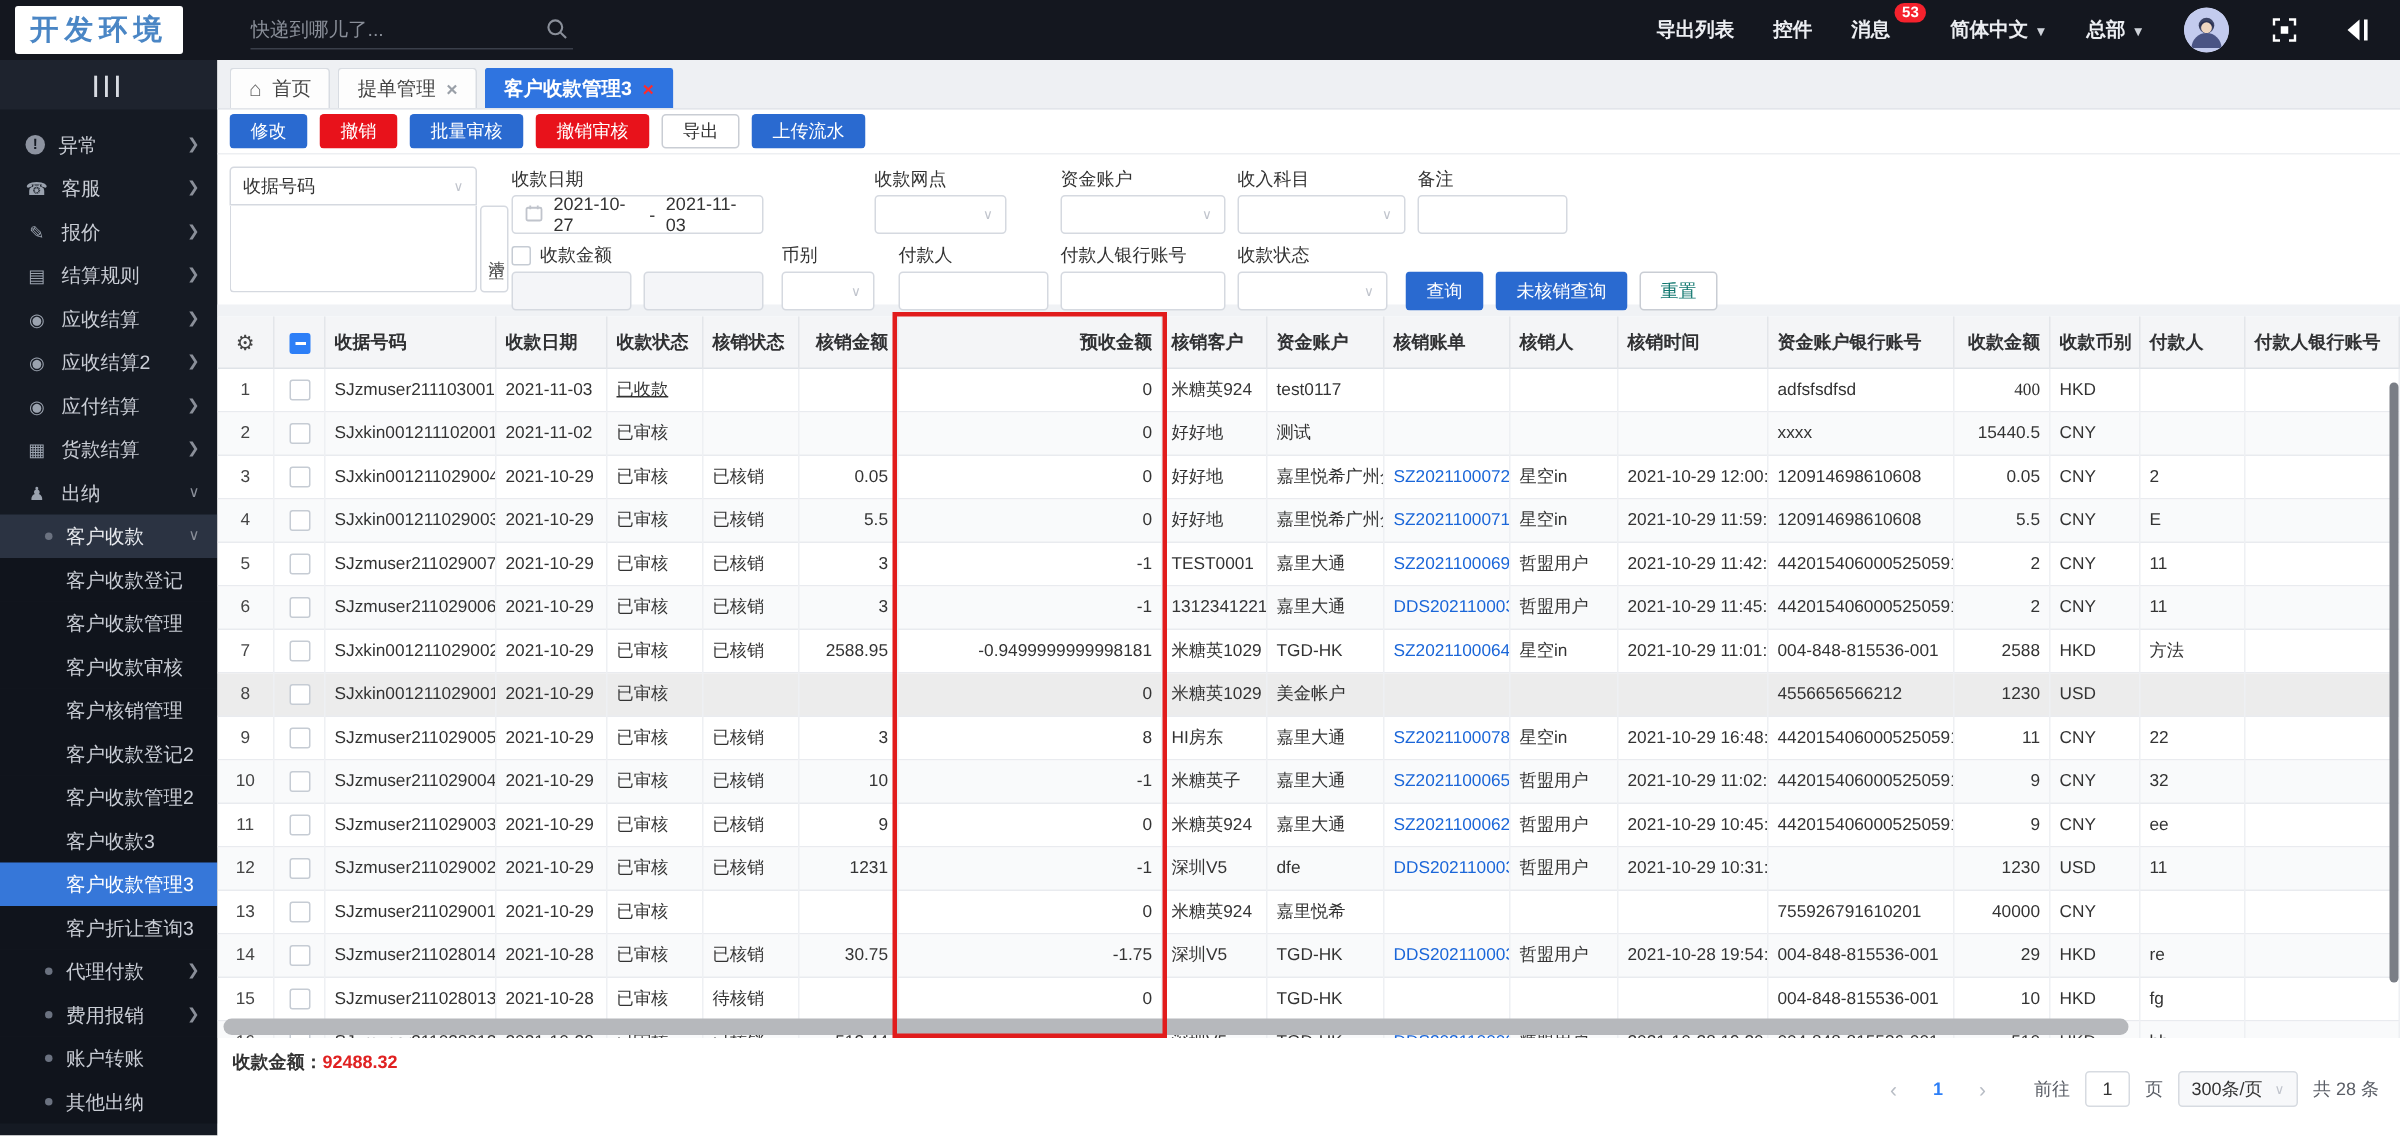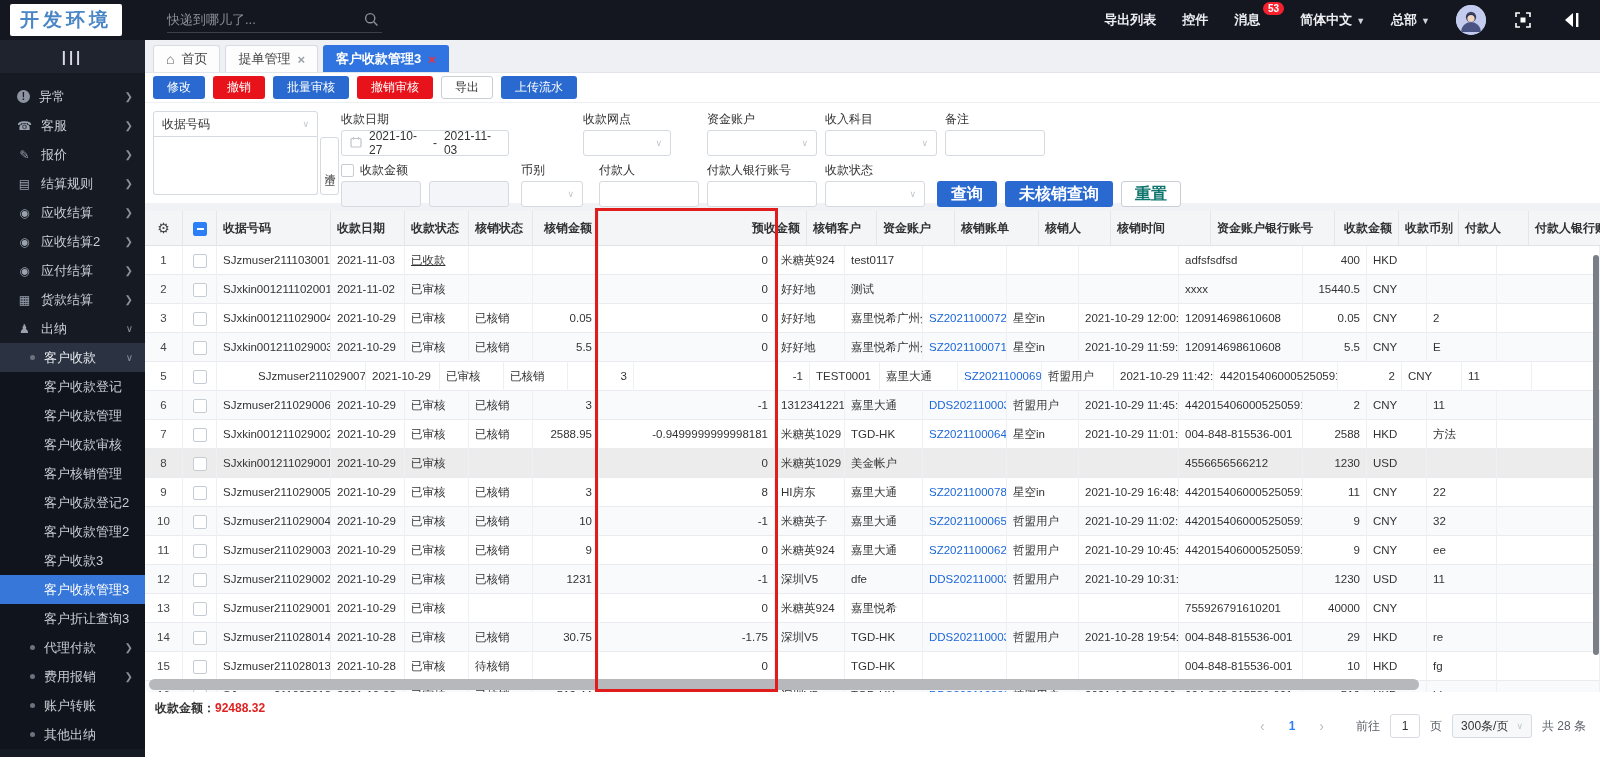--- a/index.html
+++ b/index.html
@@ -90,22 +90,22 @@
   .frow + .frow { margin-top:6px; }
   .ffield { display:flex; flex-direction:column; flex:none; }
   .flabel { height:16px; font-size:12px; color:#333; display:flex; align-items:center; gap:6px; }
   .fctrl { margin-top:3px; height:26px; border:1px solid #d5d9e0; border-radius:3px;
     background:#fff; display:flex; align-items:center; padding:0 8px; font-size:12px; color:#333; }
   .fctrl.dis { background:#f4f5f8; }
   .fctrl .chev { margin-left:auto; color:#c0c4cc; font-size:9px; }
   .fctrl input { border:none; outline:none; width:100%; font-size:12px; background:transparent; }
   .cbx { width:13px; height:13px; border:1px solid #c6ccd4; border-radius:2px; background:#fff; flex:none; }
   .fbtns { display:flex; gap:8px; margin-top:19px; margin-left:12px; }
-  .fbtn { height:26px; padding:0 13px; border-radius:3px; font-size:16px; display:flex;
-    align-items:center; cursor:pointer; border:1px solid transparent; white-space:nowrap;font-weight:bold; }
+  .fbtn { height:26px; padding:0 13px; border-radius:3px; font-size:12px; display:flex;
+    align-items:center; cursor:pointer; border:1px solid transparent; white-space:nowrap; }
   .fbtn.blue { background:#2a6ad0; color:#fff; }
   .fbtn.plain { background:#fff; color:#0f766e; border-color:#c9cdd4; }
   .gap-strip { height:8px; background:#f0f2f5; }
 
   
   .thead { height:35px; background:#f4f5f7; display:flex; border-bottom:1px solid #dfe3e8; }
   .th { height:35px; line-height:34px; font-size:12px; font-weight:bold; color:#303133;
     padding:0 6px; border-right:1px solid #e3e6ea; white-space:nowrap; overflow:hidden; flex:none; }
   .tbody { height:446px; overflow:hidden; position:relative; }
   .trow { height:29px; display:flex; border-bottom:1px solid #e9ebef; background:#fff; }
@@ -418,21 +418,21 @@
     <div class="gap-strip"></div>
 
     <div class="thead">
         <div class="th" style="width: 38px; text-align: center;"><span class="gear">⚙</span></div>
         <div class="th" style="width: 34px; text-align: center;"><span class="cb ind"></span></div>
         <div class="th" style="width: 114px;">收据号码</div>
         <div class="th" style="width: 74px;">收款日期</div>
         <div class="th" style="width: 64px;">收款状态</div>
         <div class="th" style="width: 64px;">核销状态</div>
         <div class="th tr-right" style="width: 66px;">核销金额</div>
-        <div class="th tr-right" style="width: 208px;">预收金额</div>
+        <div class="th tr-right" style="width: 176px;">预收金额</div>
         <div class="th" style="width: 70px;">核销客户</div>
         <div class="th" style="width: 78px;">资金账户</div>
         <div class="th" style="width: 84px;">核销账单</div>
         <div class="th" style="width: 72px;">核销人</div>
         <div class="th" style="width: 100px;">核销时间</div>
         <div class="th" style="width: 124px;">资金账户银行账号</div>
         <div class="th tr-right" style="width: 64px;">收款金额</div>
         <div class="th" style="width: 60px;">收款币别</div>
         <div class="th" style="width: 70px;">付款人</div>
         <div class="th" style="width: 103px;">付款人银行账号</div>
@@ -446,21 +446,21 @@
           <div class="td" style="width: 64px; text-decoration: underline;">已收款</div>
           <div class="td" style="width: 64px;"></div>
           <div class="td tr-right" style="width: 66px;"></div>
           <div class="td tr-right" style="width: 176px;">0</div>
           <div class="td" style="width: 70px;">米糖英924</div>
           <div class="td" style="width: 78px;">test0117</div>
           <div class="td" style="width: 84px;"></div>
           <div class="td" style="width: 72px;"></div>
           <div class="td" style="width: 100px;"></div>
           <div class="td" style="width: 124px;">adfsfsdfsd</div>
-          <div class="td tr-right" style="width: 64px;">400</div>
+          <div class="td tr-right" style="width: 64px; font-family: Liberation Serif, serif;">400</div>
           <div class="td" style="width: 60px;">HKD</div>
           <div class="td" style="width: 70px;"></div>
           <div class="td" style="width: 103px;"></div>
         </div>
         <div class="trow alt">
           <div class="td tnum" style="width: 38px;">2</div>
           <div class="td" style="width: 34px; text-align: center;"><span class="cb"></span></div>
           <div class="td" style="width: 114px;">SJxkin001211102001</div>
           <div class="td" style="width: 74px;">2021-11-02</div>
           <div class="td" style="width: 64px;">已审核</div>
@@ -514,21 +514,21 @@
           <div class="td" style="width: 100px;">2021-10-29 11:59:</div>
           <div class="td" style="width: 124px;">120914698610608</div>
           <div class="td tr-right" style="width: 64px;">5.5</div>
           <div class="td" style="width: 60px;">CNY</div>
           <div class="td" style="width: 70px;">E</div>
           <div class="td" style="width: 103px;"></div>
         </div>
         <div class="trow">
           <div class="td tnum" style="width: 38px;">5</div>
           <div class="td" style="width: 34px; text-align: center;"><span class="cb"></span></div>
-          <div class="td" style="width: 114px; margin-left: 35px;">SJzmuser211029007</div>
+          <div class="td" style="width: 114px;">SJzmuser211029007</div>
           <div class="td" style="width: 74px;">2021-10-29</div>
           <div class="td" style="width: 64px;">已审核</div>
           <div class="td" style="width: 64px;">已核销</div>
           <div class="td tr-right" style="width: 66px;">3</div>
           <div class="td tr-right" style="width: 176px;">-1</div>
           <div class="td" style="width: 70px;">TEST0001</div>
           <div class="td" style="width: 78px;">嘉里大通</div>
           <div class="td" style="width: 84px;"><a class="blink">SZ2021100069</a></div>
           <div class="td" style="width: 72px;">哲盟用户</div>
           <div class="td" style="width: 100px;">2021-10-29 11:42:</div>

